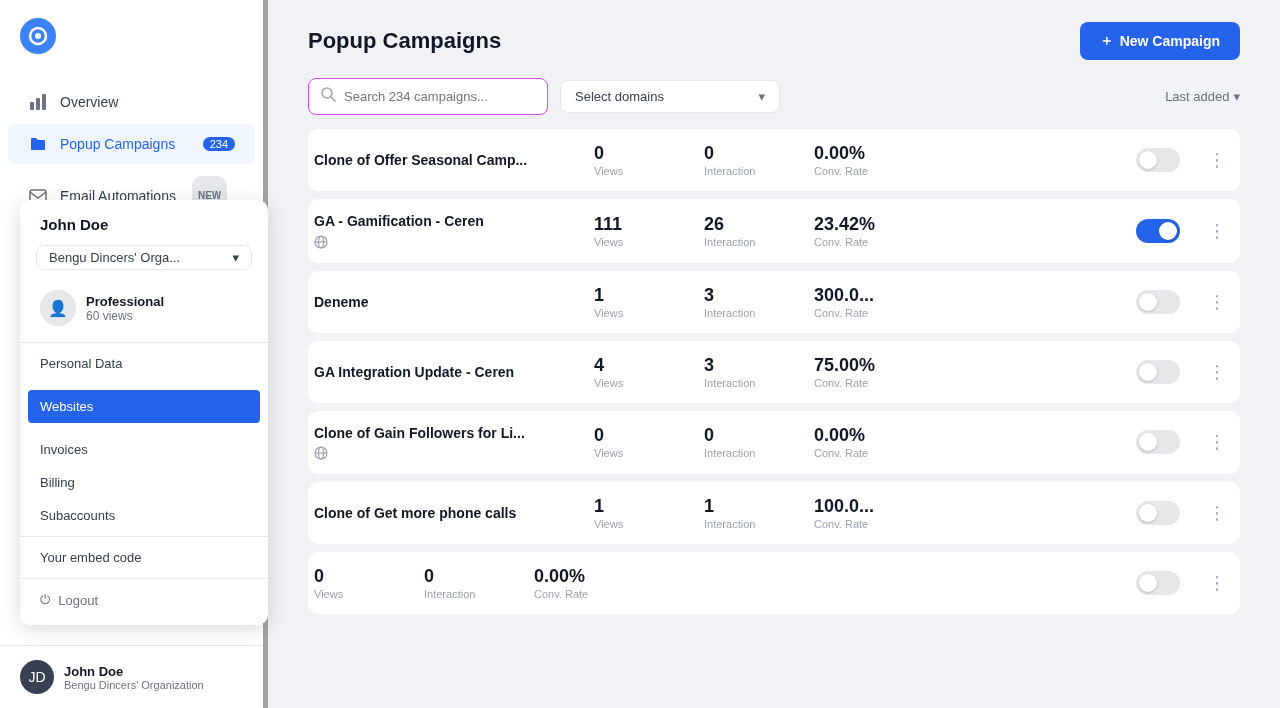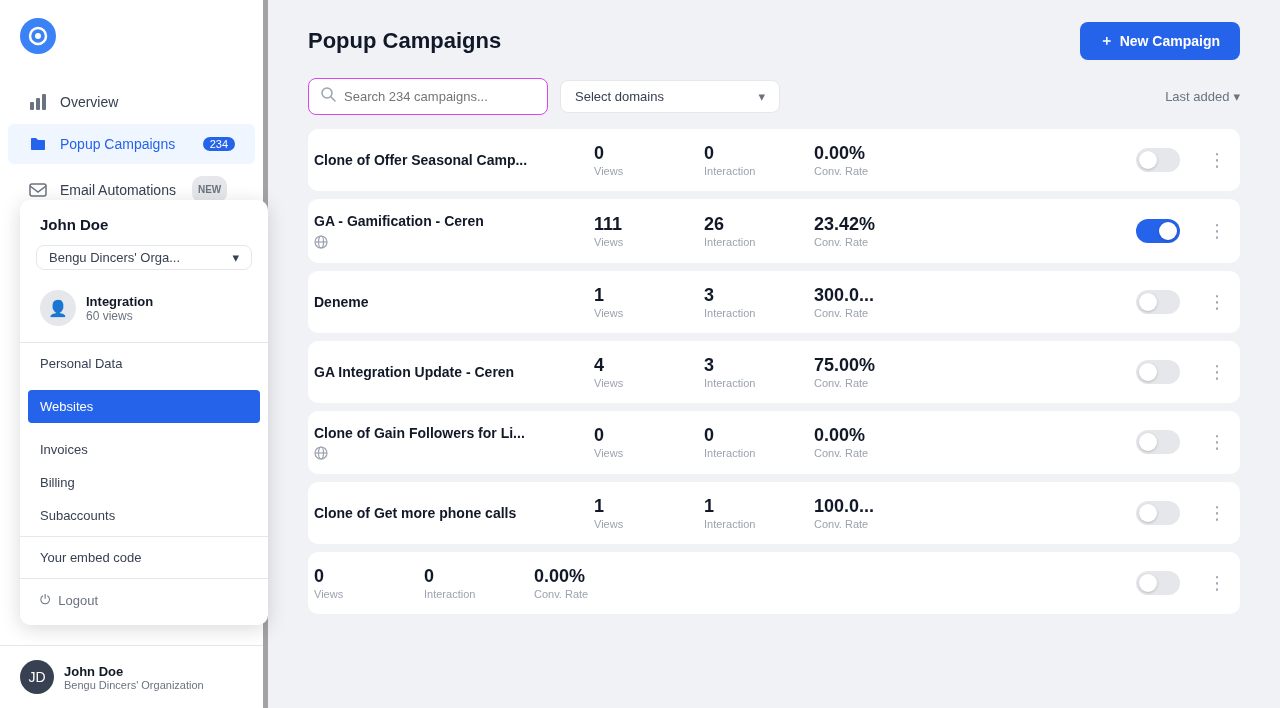--- a/index.html
+++ b/index.html
@@ -41,21 +41,21 @@
     .nav-item .nav-icon { width: 20px; height: 20px; display: flex; align-items: center; justify-content: center; color: #6b7280; }
     .nav-item.active .nav-icon { color: #2563eb; }
     .nav-badge {
       background: #2563eb; color: white;
       border-radius: 10px; font-size: 11px;
       padding: 1px 7px; margin-left: auto;
     }
     .nav-badge-new {
       background: #e5e7eb; color: #6b7280;
       border-radius: 10px; font-size: 10px;
-      padding: 8px 6px; margin-left: 4px;
+      padding: 14px 6px; margin-left: 4px;
       font-weight: 600; text-transform: uppercase;
     }
 
     
     .dropdown-overlay {
       position: absolute;
       top: 200px;
       left: 20px;
       width: 248px;
       background: white;
@@ -275,21 +275,21 @@
 
   <div class="dropdown-overlay">
     <div class="dropdown-user-name">John Doe</div>
     <div class="dropdown-org-select">
       <span>Bengu Dincers' Orga...</span>
       <span>▾</span>
     </div>
     <div class="dropdown-plan">
       <div class="plan-avatar">👤</div>
       <div class="plan-info">
-        <span class="plan-name">Integration</span>
+        <span class="plan-name">Professional</span>
         <span class="plan-views">60 views</span>
       </div>
     </div>
     <div class="dropdown-divider"></div>
     <div class="dropdown-item">Personal Data</div>
     <div class="dropdown-item active-item">Websites</div>
     <div class="dropdown-item">Invoices</div>
     <div class="dropdown-item">Billing</div>
     <div class="dropdown-item">Subaccounts</div>
     <div class="dropdown-divider"></div>

